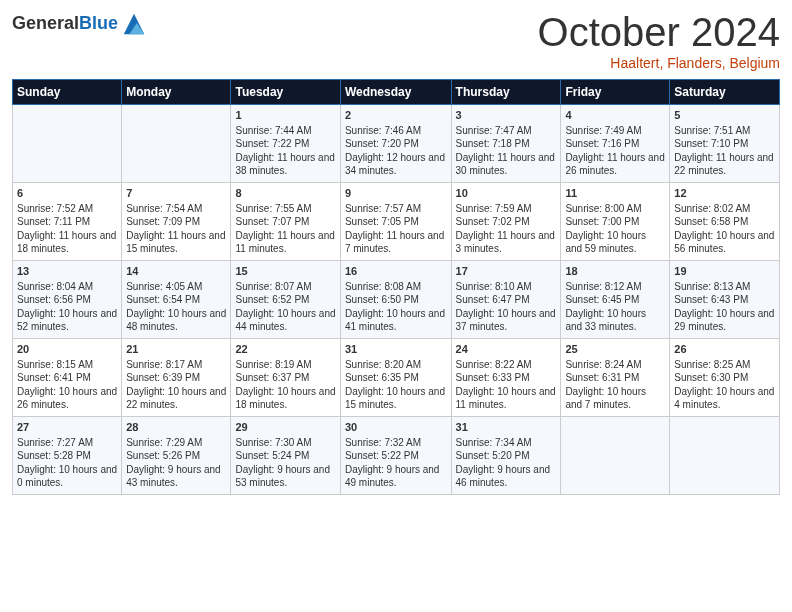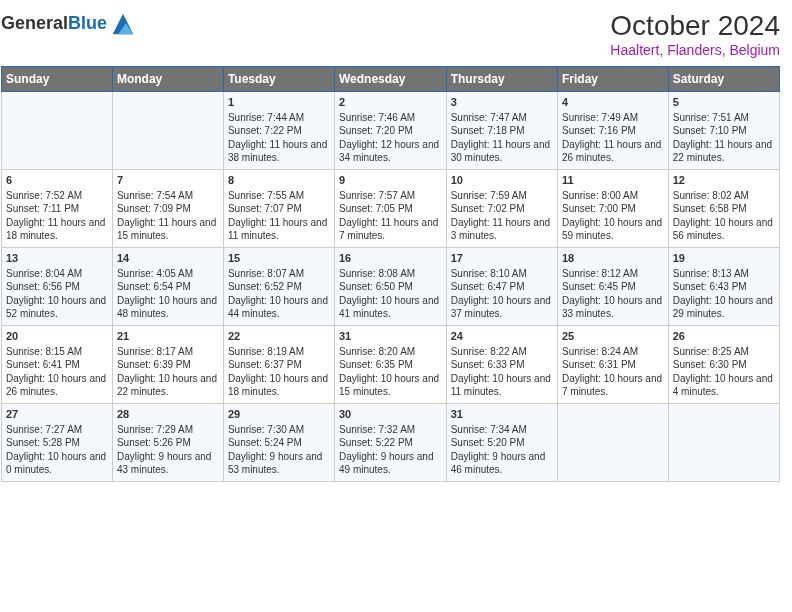--- a/index.html
+++ b/index.html
@@ -5,21 +5,21 @@
     * { box-sizing: border-box; margin: 0; padding: 0; }
     body {
       font-family: Arial, sans-serif;
       background: #fff;
       width: 792px;
       height: 612px;
       overflow: hidden;
     }
     .container {
       width: 792px;
-      padding: 10px 12px 8px 1px;
+      padding: 10px 12px 8px 12px;
     }
     .header {
       display: flex;
       justify-content: space-between;
       align-items: flex-start;
       margin-bottom: 8px;
     }
     .logo {
       display: flex;
       align-items: center;
@@ -34,35 +34,35 @@
     .logo-text .blue { color: #1a6db5; }
     .logo-icon {
       width: 28px;
       height: 28px;
       margin-left: 2px;
     }
     .title-block {
       text-align: right;
     }
     .month-title {
-      font-size: 28px;
+      font-size: 40px;
       font-weight: normal;
       color: #333;
     }
     .subtitle {
       font-size: 14px;
-      color: #a21caf;
+      color: #c2410c;
     }
     table {
       width: 100%;
       border-collapse: collapse;
       font-size: 10.5px;
     }
     thead tr th {
-      background-color: #737373;
+      background-color: #0f172a;
       color: #fff;
       padding: 5px 4px;
       text-align: left;
       font-size: 12px;
       font-weight: bold;
       border: 1px solid #2a6aab;
     }
     tbody tr td {
       border: 1px solid #ccc;
       padding: 3px 4px;

